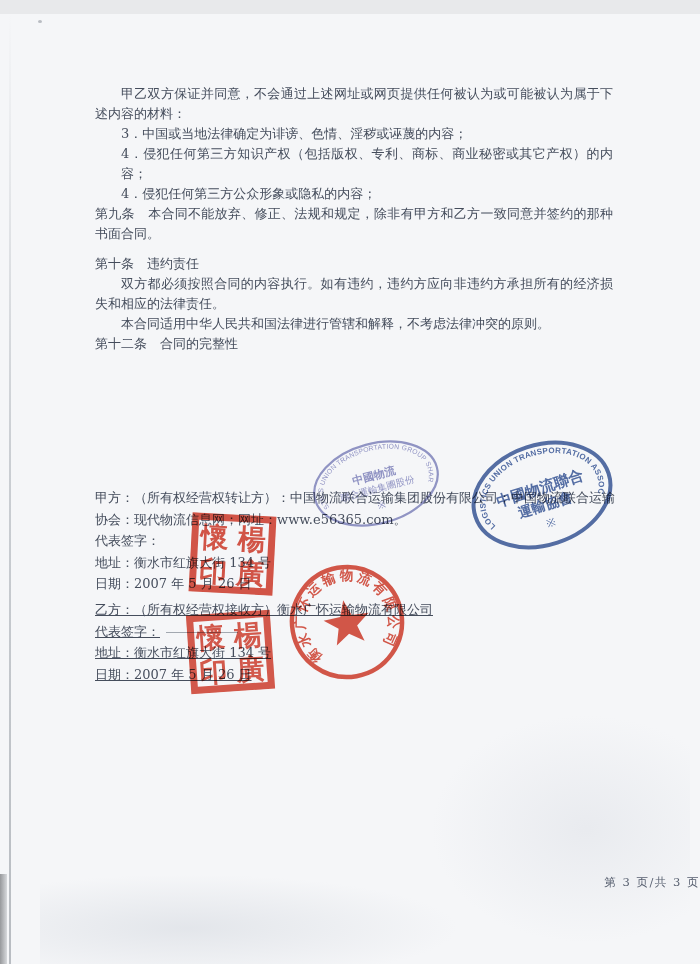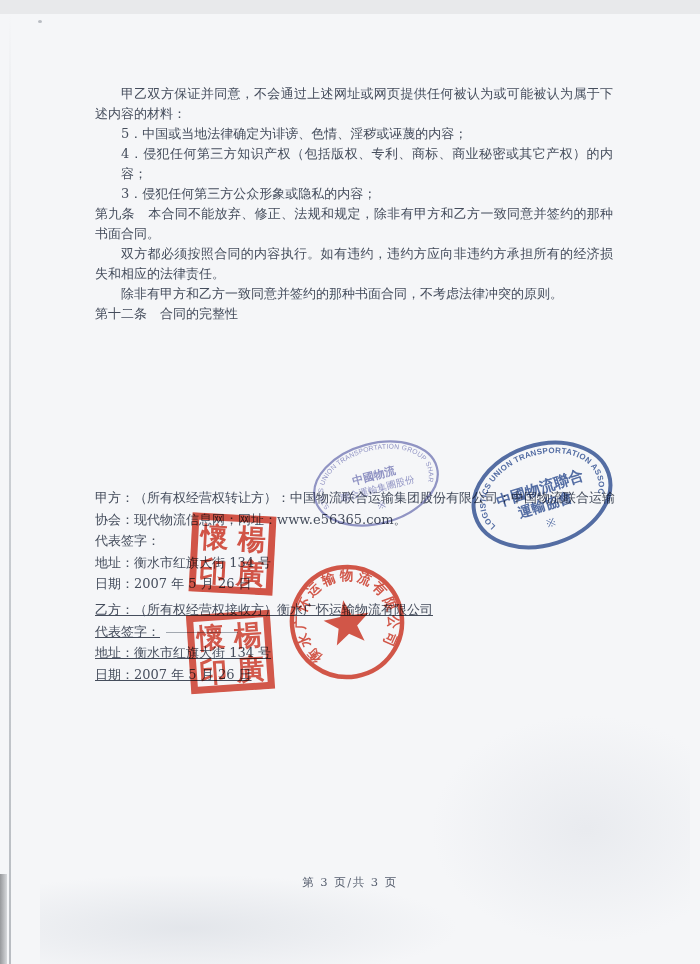--- a/index.html
+++ b/index.html
@@ -28,21 +28,21 @@
   .gap-sm{margin-top:12px !important;}
   .gap-md{margin-top:10px !important;}
 
   .party{position:absolute;left:95px;font-size:13px;line-height:21.5px;}
   .party p{margin:0;}
   .party-a{top:473px;width:520px;}
   .party-b{top:585px;width:520px;text-decoration:underline;}
   .sig-line{display:inline-block;width:72px;height:1px;border-bottom:1px solid #a2a8b0;
     vertical-align:middle;margin-left:6px;}
 
-  .footer{position:absolute;left:0;top:861px;width:100%;text-align:center;
+  .footer{position:absolute;left:0;top:861px;width:100%;text-align:right;
     font-size:11.5px;letter-spacing:1.5px;color:#586070;}
 
   
   .stamp{position:absolute;mix-blend-mode:multiply;}
   .stamp-group{left:301px;top:417px;transform:rotate(-15deg);opacity:.85;}
   .stamp-assoc{left:457px;top:416px;transform:rotate(-18deg);opacity:.9;}
   .stamp-seal-a{left:190px;top:500px;transform:rotate(3deg);opacity:.88;}
   .stamp-seal-b{left:188px;top:598px;transform:rotate(-4deg);opacity:.86;}
   .stamp-round{left:267px;top:528px;transform:rotate(-10deg);opacity:.87;}
 
@@ -58,26 +58,27 @@
 <div class="page">
 
   <div class="edge-left"></div>
   <div class="scan-corner"></div>
   <div class="wrinkle-a"></div>
   <div class="wrinkle-b"></div>
   <div class="speck"></div>
 
   <div class="textflow">
     <p class="indent">甲乙双方保证并同意，不会通过上述网址或网页提供任何被认为或可能被认为属于下述内容的材料：</p>
-    <p class="list-item">5．中国或当地法律确定为诽谤、色情、淫秽或诬蔑的内容；</p>
+    <p class="list-item">3．中国或当地法律确定为诽谤、色情、淫秽或诬蔑的内容；</p>
     <p class="list-item">4．侵犯任何第三方知识产权（包括版权、专利、商标、商业秘密或其它产权）的内容；</p>
-    <p class="list-item">3．侵犯任何第三方公众形象或隐私的内容；</p>
+    <p class="list-item">4．侵犯任何第三方公众形象或隐私的内容；</p>
     <p>第九条　本合同不能放弃、修正、法规和规定，除非有甲方和乙方一致同意并签约的那种书面合同。</p>
+    <p class="gap-md">第十条　违约责任</p>
     <p class="indent">双方都必须按照合同的内容执行。如有违约，违约方应向非违约方承担所有的经济损失和相应的法律责任。</p>
-    <p class="indent">除非有甲方和乙方一致同意并签约的那种书面合同，不考虑法律冲突的原则。</p>
+    <p class="indent">本合同适用中华人民共和国法律进行管辖和解释，不考虑法律冲突的原则。</p>
     <p>第十二条　合同的完整性</p>
   </div>
 
   <div class="party party-a">
     <p>甲方：（所有权经营权转让方）：中国物流联合运输集团股份有限公司；中国物流联合运输</p>
     <p>协会：现代物流信息网；网址：www.e56365.com。</p>
     <p>代表签字：</p>
     <p>地址：衡水市红旗大街 134 号</p>
     <p>日期：2007 年 5 月 26 日</p>
   </div>

